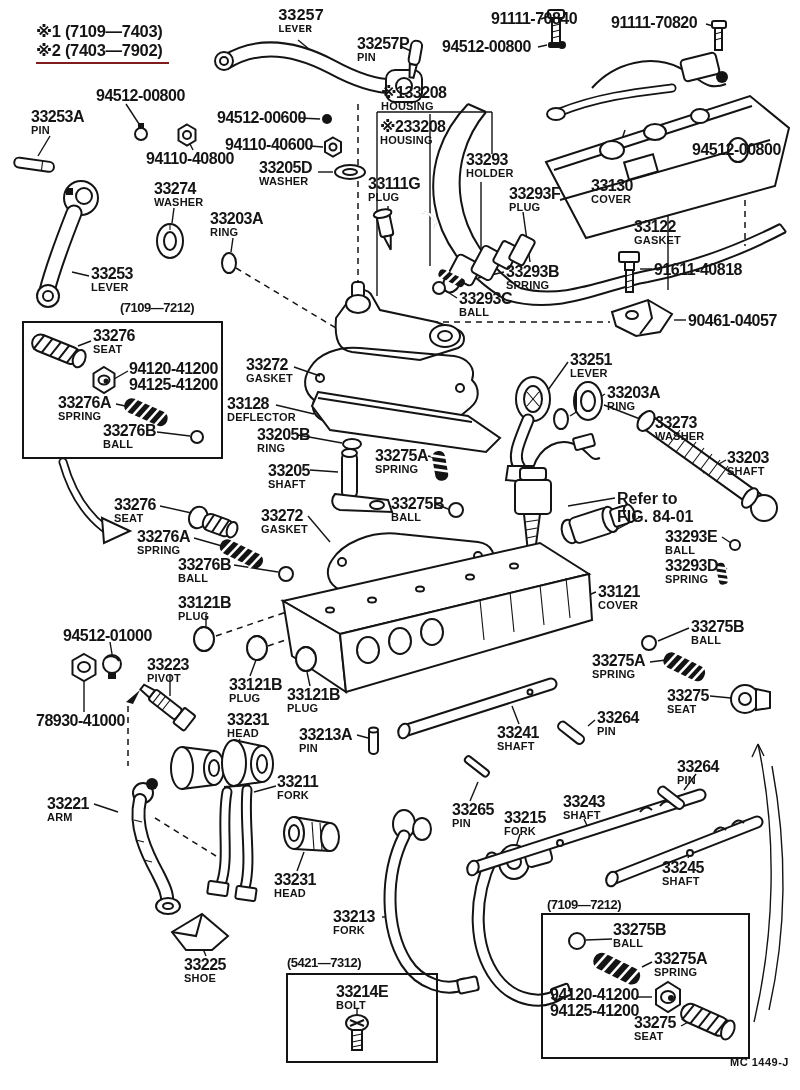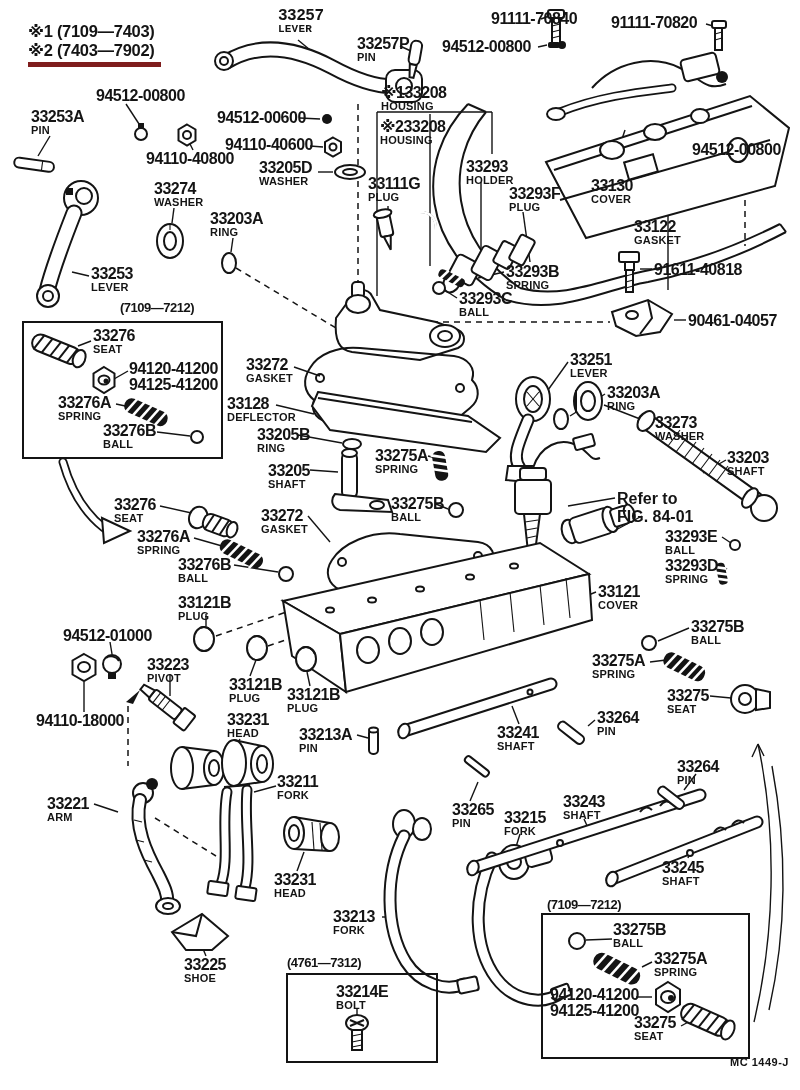--- a/index.html
+++ b/index.html
@@ -14,22 +14,22 @@
   .hl{stroke:#141414;stroke-width:1.1;fill:none;}
   .wl{stroke:#ffffff;stroke-width:2.6;}
   .bl{stroke:#141414;stroke-width:2;}
   .tube-b{stroke:#141414;fill:none;stroke-linecap:round;}
   .tube-w{stroke:#ffffff;fill:none;stroke-linecap:round;}
   .lbl{position:absolute;line-height:1.03;white-space:nowrap;}
   .lbl .num{font-size:16px;font-weight:bold;letter-spacing:-0.5px;}
   .lbl .cap{font-size:11px;font-weight:bold;letter-spacing:0.2px;}
   .period{position:absolute;font-size:13px;font-weight:bold;letter-spacing:-0.5px;white-space:nowrap;}
   .pbox{position:absolute;border:2.6px solid #141414;}
-  .legend{position:absolute;left:28px;top:22px;font-size:16.5px;font-weight:bold;
-          border-bottom:5px solid #7f1d1d;padding:0 6px 2px 0;letter-spacing:-0.3px;line-height:1.15;}
+  .legend{position:absolute;left:36px;top:22px;font-size:16.5px;font-weight:bold;
+          border-bottom:2px solid #7f1d1d;padding:0 6px 2px 0;letter-spacing:-0.3px;line-height:1.15;}
   .note{position:absolute;left:617px;top:490px;font-weight:bold;font-size:16px;line-height:1.1;}
   .wm{position:absolute;left:730px;top:1056px;font-size:11px;font-weight:bold;letter-spacing:0.5px;}
 </style>
 </head>
 <body>
 
 <div class="stage">
 
   <svg width="800" height="1090" viewBox="0 0 800 1090">
 
@@ -622,21 +622,21 @@
   </div>
 
   
   <div class="wm">MC 1449-J</div>
 
   
   <div>
         <div class="pbox" style="left: 22px; top: 321px; width: 197px; height: 134px;"></div>
         <div class="period" style="left: 120px; top: 300px;">(7109—7212)</div>
         <div class="pbox" style="left: 286px; top: 973px; width: 148px; height: 86px;"></div>
-        <div class="period" style="left: 287px; top: 955px;">(4761—7312)</div>
+        <div class="period" style="left: 287px; top: 955px;">(5421—7312)</div>
         <div class="pbox" style="left: 541px; top: 913px; width: 205px; height: 142px;"></div>
         <div class="period" style="left: 547px; top: 897px;">(7109—7212)</div>
         <div class="lbl" style="left: 278px; top: 8px; font-family: Liberation Mono, monospace;">
           <div class="num">33257</div>
           <div class="cap">LEVER</div>
         </div>
         <div class="lbl" style="left: 357px; top: 36px;">
           <div class="num">33257P</div>
           <div class="cap">PIN</div>
         </div>
@@ -670,21 +670,21 @@
           <div class="cap">WASHER</div>
         </div>
         <div class="lbl" style="left: 381px; top: 85px;">
           <div class="num">※133208</div>
           <div class="cap">HOUSING</div>
         </div>
         <div class="lbl" style="left: 380px; top: 119px;">
           <div class="num">※233208</div>
           <div class="cap">HOUSING</div>
         </div>
-        <div class="lbl" style="left: 466px; top: 152px; margin-top: 7px;">
+        <div class="lbl" style="left: 466px; top: 152px;">
           <div class="num">33293</div>
           <div class="cap">HOLDER</div>
         </div>
         <div class="lbl" style="left: 368px; top: 176px;">
           <div class="num">33111G</div>
           <div class="cap">PLUG</div>
         </div>
         <div class="lbl" style="left: 591px; top: 178px;">
           <div class="num">33130</div>
           <div class="cap">COVER</div>
@@ -827,21 +827,21 @@
         </div>
         <div class="lbl" style="left: 592px; top: 653px;">
           <div class="num">33275A</div>
           <div class="cap">SPRING</div>
         </div>
         <div class="lbl" style="left: 667px; top: 688px;">
           <div class="num">33275</div>
           <div class="cap">SEAT</div>
         </div>
         <div class="lbl" style="left: 36px; top: 713px;">
-          <div class="num">94110-18000</div>
+          <div class="num">78930-41000</div>
         </div>
         <div class="lbl" style="left: 229px; top: 677px;">
           <div class="num">33121B</div>
           <div class="cap">PLUG</div>
         </div>
         <div class="lbl" style="left: 287px; top: 687px;">
           <div class="num">33121B</div>
           <div class="cap">PLUG</div>
         </div>
         <div class="lbl" style="left: 227px; top: 712px;">

